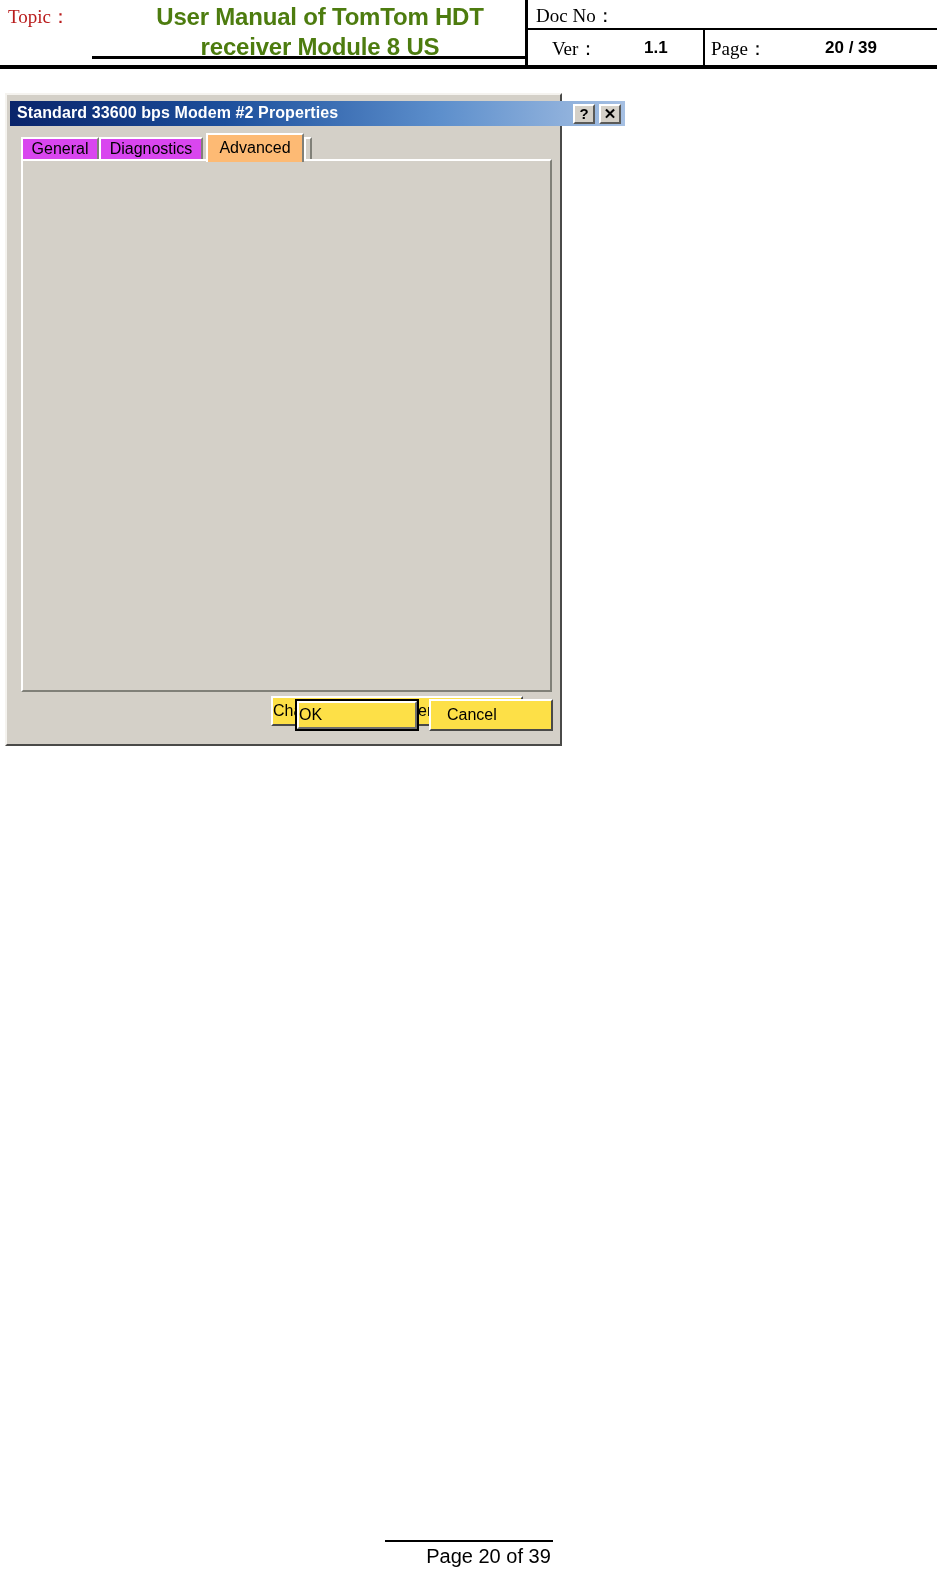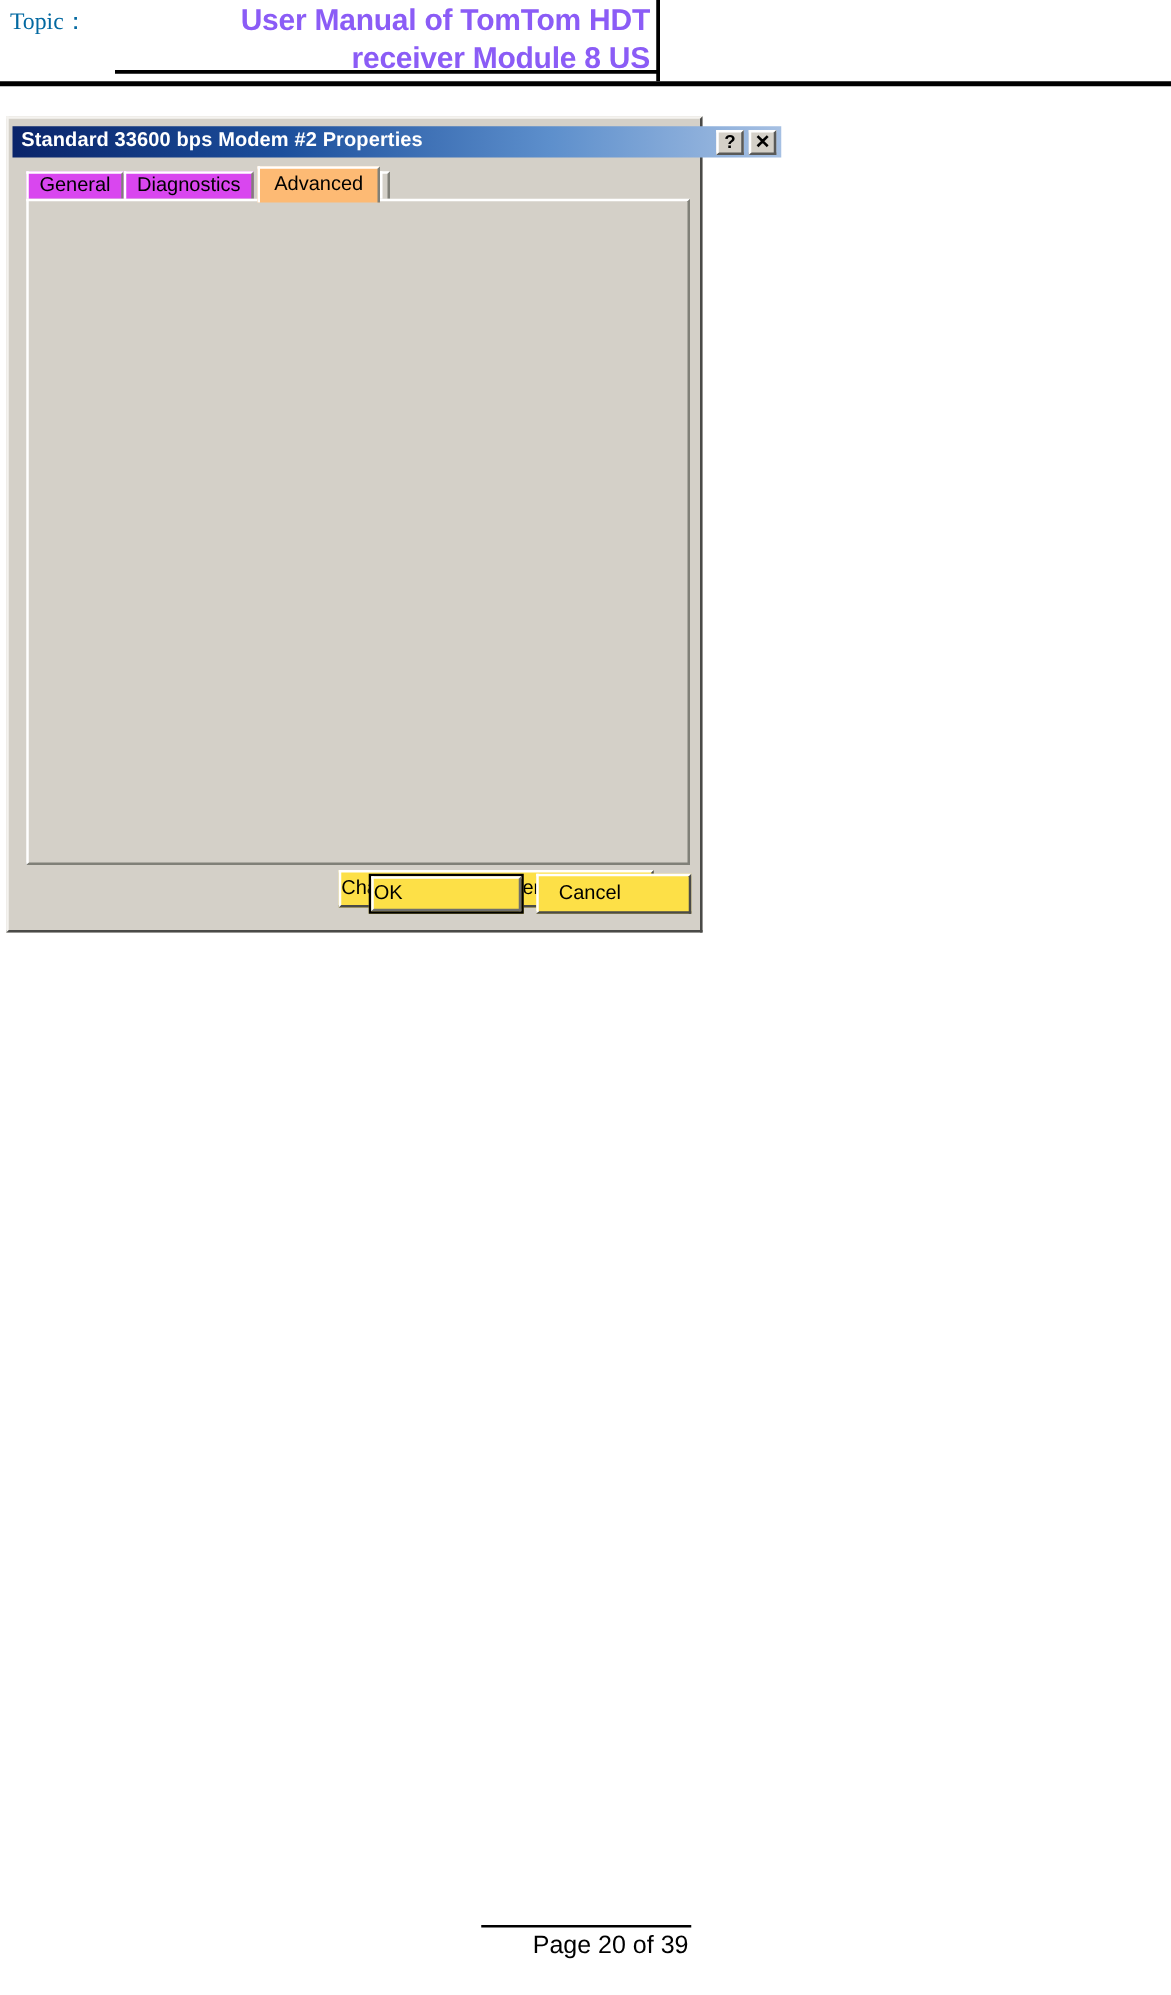--- a/index.html
+++ b/index.html
@@ -33,41 +33,41 @@
     height: 65px;
     border-right: 3px solid #000000;
     box-sizing: border-box;
   }
   .hdr-topic-label {
     position: absolute;
     left: 8px;
     top: 4px;
     font-family: "Liberation Serif", serif;
     font-size: 19px;
-    color: #0369a1;
+    color: #b91c1c;
     white-space: nowrap;
   }
   .hdr-topic-divider {
     position: absolute;
     left: 92px;
     top: 56px;
     width: 436px;
     height: 0;
     border-top: 3px solid #000000;
   }
   .hdr-title {
     position: absolute;
-    left: 96px;
+    left: 108px;
     top: 2px;
     width: 424px;
-    text-align: right;
+    text-align: center;
     font-size: 24px;
     font-weight: bold;
     line-height: 30px;
-    color: #8b5cf6;
+    color: #4d7c0f;
     letter-spacing: -0.2px;
   }
   .hdr-right {
     position: absolute;
     left: 528px;
     top: 0;
     width: 409px;
     height: 65px;
   }
   .hdr-docno {
@@ -413,20 +413,36 @@
 
 <div class="doc-header">
   <div class="hdr-left">
     <span class="hdr-topic-label">Topic：</span>
     <div class="hdr-title">
       <span>User Manual of TomTom HDT</span><br>
       <span>receiver  Module 8 US</span>
     </div>
     <div class="hdr-topic-divider"></div>
   </div>
+  <div class="hdr-right">
+    <div class="hdr-docno">
+      <span class="hdr-docno-label">Doc No：</span>
+      <span class="hdr-docno-value"></span>
+    </div>
+    <div class="hdr-verrow">
+      <div class="hdr-ver-cell">
+        <span class="hdr-ver-label">Ver：</span>
+        <span class="hdr-ver-value">1.1</span>
+      </div>
+      <div class="hdr-page-cell">
+        <span class="hdr-page-label">Page：</span>
+        <span class="hdr-page-value">20 / 39</span>
+      </div>
+    </div>
+  </div>
 </div>
 
 <div class="dialog">
 
   <div class="titlebar">
     <span class="titlebar-text">Standard 33600 bps Modem #2 Properties</span>
     <div class="tb-btn tb-help">?</div>
     <div class="tb-btn tb-close">✕</div>
   </div>
 

